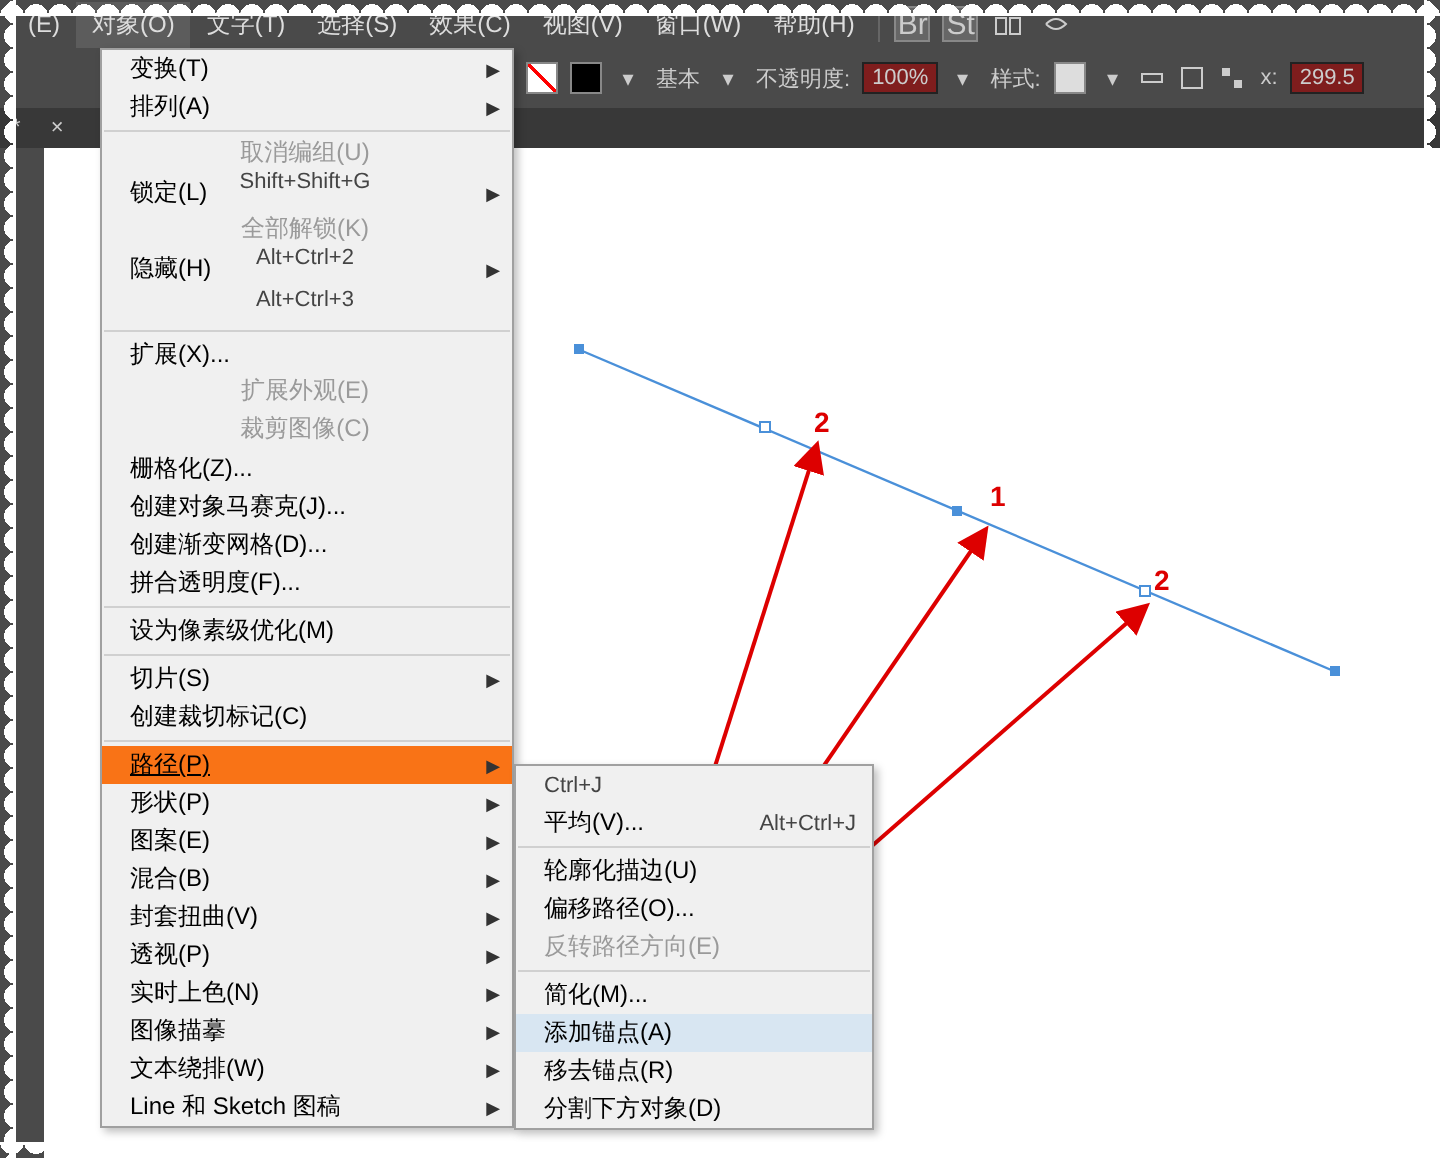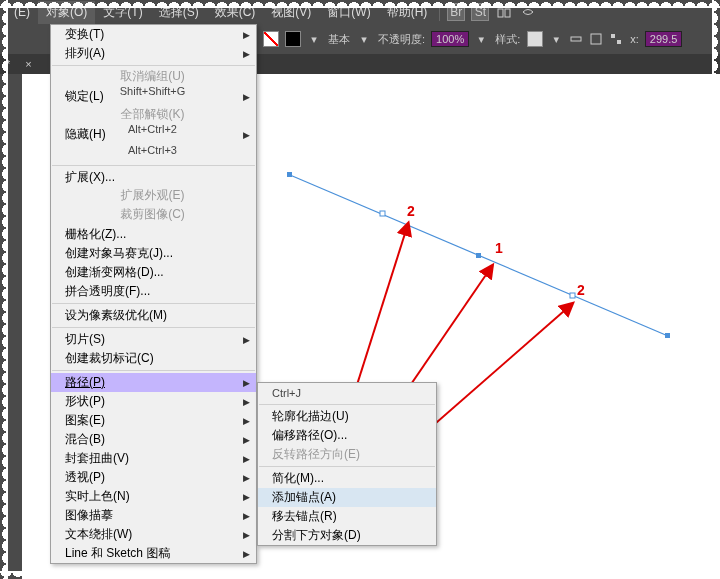--- a/index.html
+++ b/index.html
@@ -28,21 +28,21 @@
     cursor: default;
   }
   .menubar .mitem.active {
     background: #5c5c5c;
   }
   .menubar .micon {
     width: 18px; height: 18px;
     margin: 0 3px;
     display: inline-flex;
     align-items: center; justify-content: center;
-    font-size: 12px;
+    font-size: 15px;
     color: #ccc;
   }
   .menubar .micon.box {
     background: #666;
     border: 1px solid #888;
   }
   .menubar .sep {
     width: 1px; height: 18px;
     background: #666;
     margin: 0 4px;
@@ -63,21 +63,21 @@
     width: 16px; height: 16px;
     background: #fff;
     border: 1px solid #888;
     margin: 0 3px;
   }
   .optionbar .swatch.none {
     background: linear-gradient(45deg,#fff 45%,red 45%,red 55%,#fff 55%);
   }
   .optionbar .txt { margin: 0 4px; }
   .optionbar .val {
-    background: #701a75;
+    background: #7f1d1d;
     padding: 1px 4px;
     border: 1px solid #222;
     margin: 0 2px;
   }
   .optionbar .miniicon {
     width: 18px; height: 18px;
     display: inline-flex; align-items: center; justify-content: center;
     margin: 0 1px;
   }
   .tabbar {
@@ -126,21 +126,21 @@
   }
   .dropdown .row .label { flex: 1; }
   .dropdown .row .shortcut { color: #444; font-size: 11px; }
   .dropdown .row .arrow {
     position: absolute;
     right: 6px;
     font-size: 9px;
     color: #333;
   }
   .dropdown .row.disabled { color: #9a9a9a; flex-direction: column; }
-  .dropdown .row.highlight { background: #c4b5fd; text-decoration: underline; }
+  .dropdown .row.highlight { background: #f97316; text-decoration: underline; }
   .dropdown .hr {
     height: 1px;
     background: #d0d0d0;
     margin: 2px 1px;
   }
 
   .submenu {
     position: absolute;
     top: 382px;
     left: 257px;
@@ -407,20 +407,24 @@
     <div class="row">
       <span class="label">Line 和 Sketch 图稿</span>
       <span class="arrow">▶</span>
     </div>
   </div>
 
 <div class="submenu" id="submenu">
     <div class="row">
       <span class="shortcut">Ctrl+J</span>
     </div>
+    <div class="row">
+      <span class="label">平均(V)...</span>
+      <span class="shortcut">Alt+Ctrl+J</span>
+    </div>
     <div class="hr"></div>
     <div class="row">
       <span class="label">轮廓化描边(U)</span>
     </div>
     <div class="row">
       <span class="label">偏移路径(O)...</span>
     </div>
     <div class="row disabled">
       <span class="label">反转路径方向(E)</span>
     </div>

